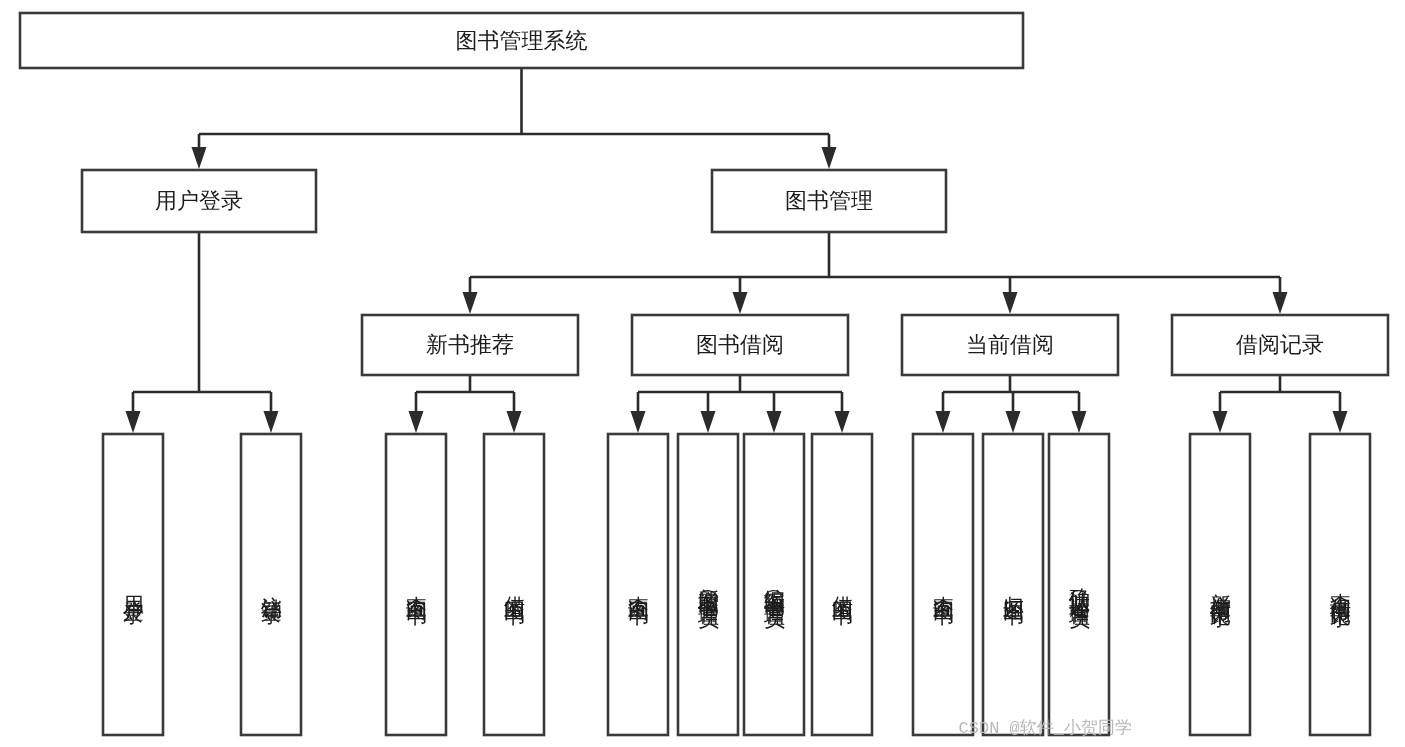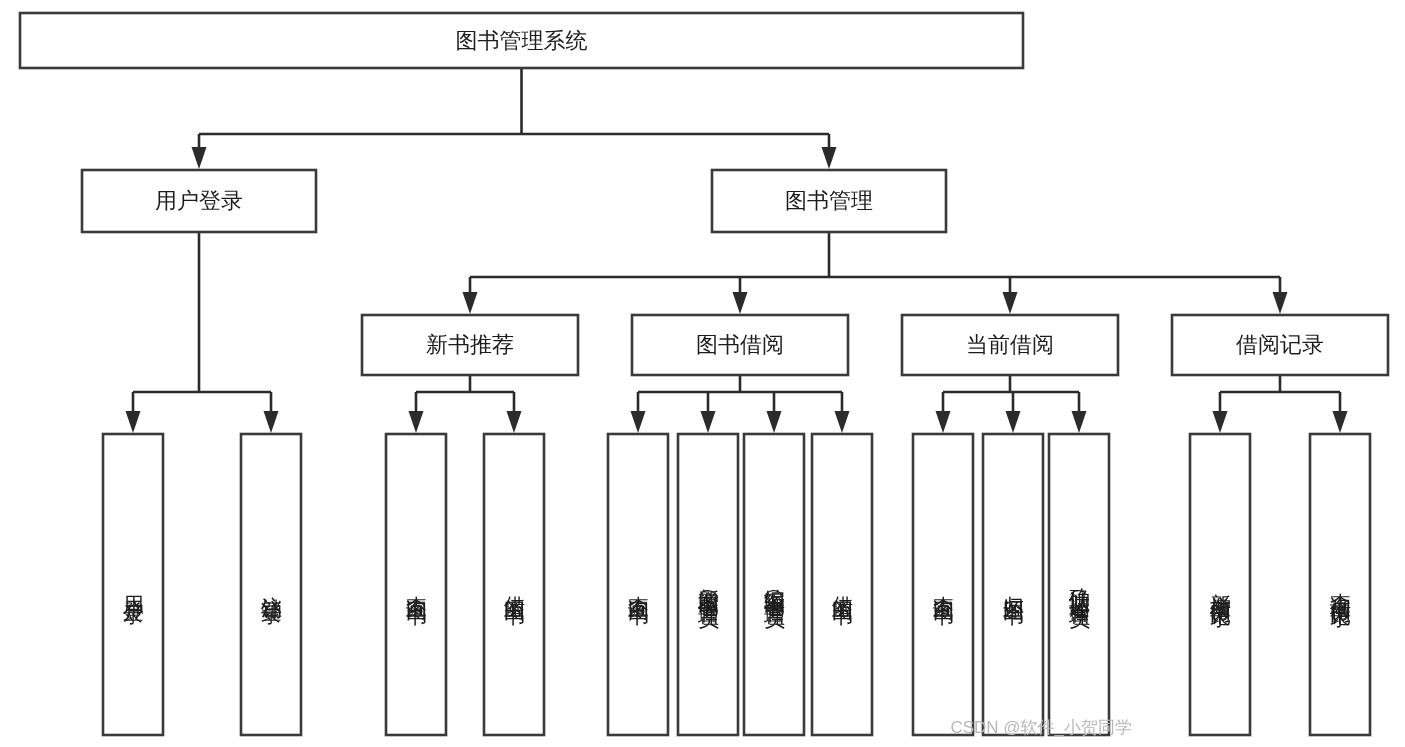--- a/index.html
+++ b/index.html
@@ -63,21 +63,21 @@
     white-space: nowrap;
     font-family: "DejaVu Sans", "Liberation Sans", sans-serif;
     pointer-events: none;
   }
   .watermark {
     position: absolute;
     right: 14px;
     bottom: 8px;
     font-size: 17px;
     color: #b8b8b8;
-    font-family: Liberation Sans, sans-serif;
+    font-family: Liberation Mono, monospace;
     white-space: nowrap;
   }
 </style>
 </head>
 <body>
 
 <div id="diagram-root">
 
   <svg class="flow" viewBox="0 0 1405 747">
     <g id="connectors-layer">

